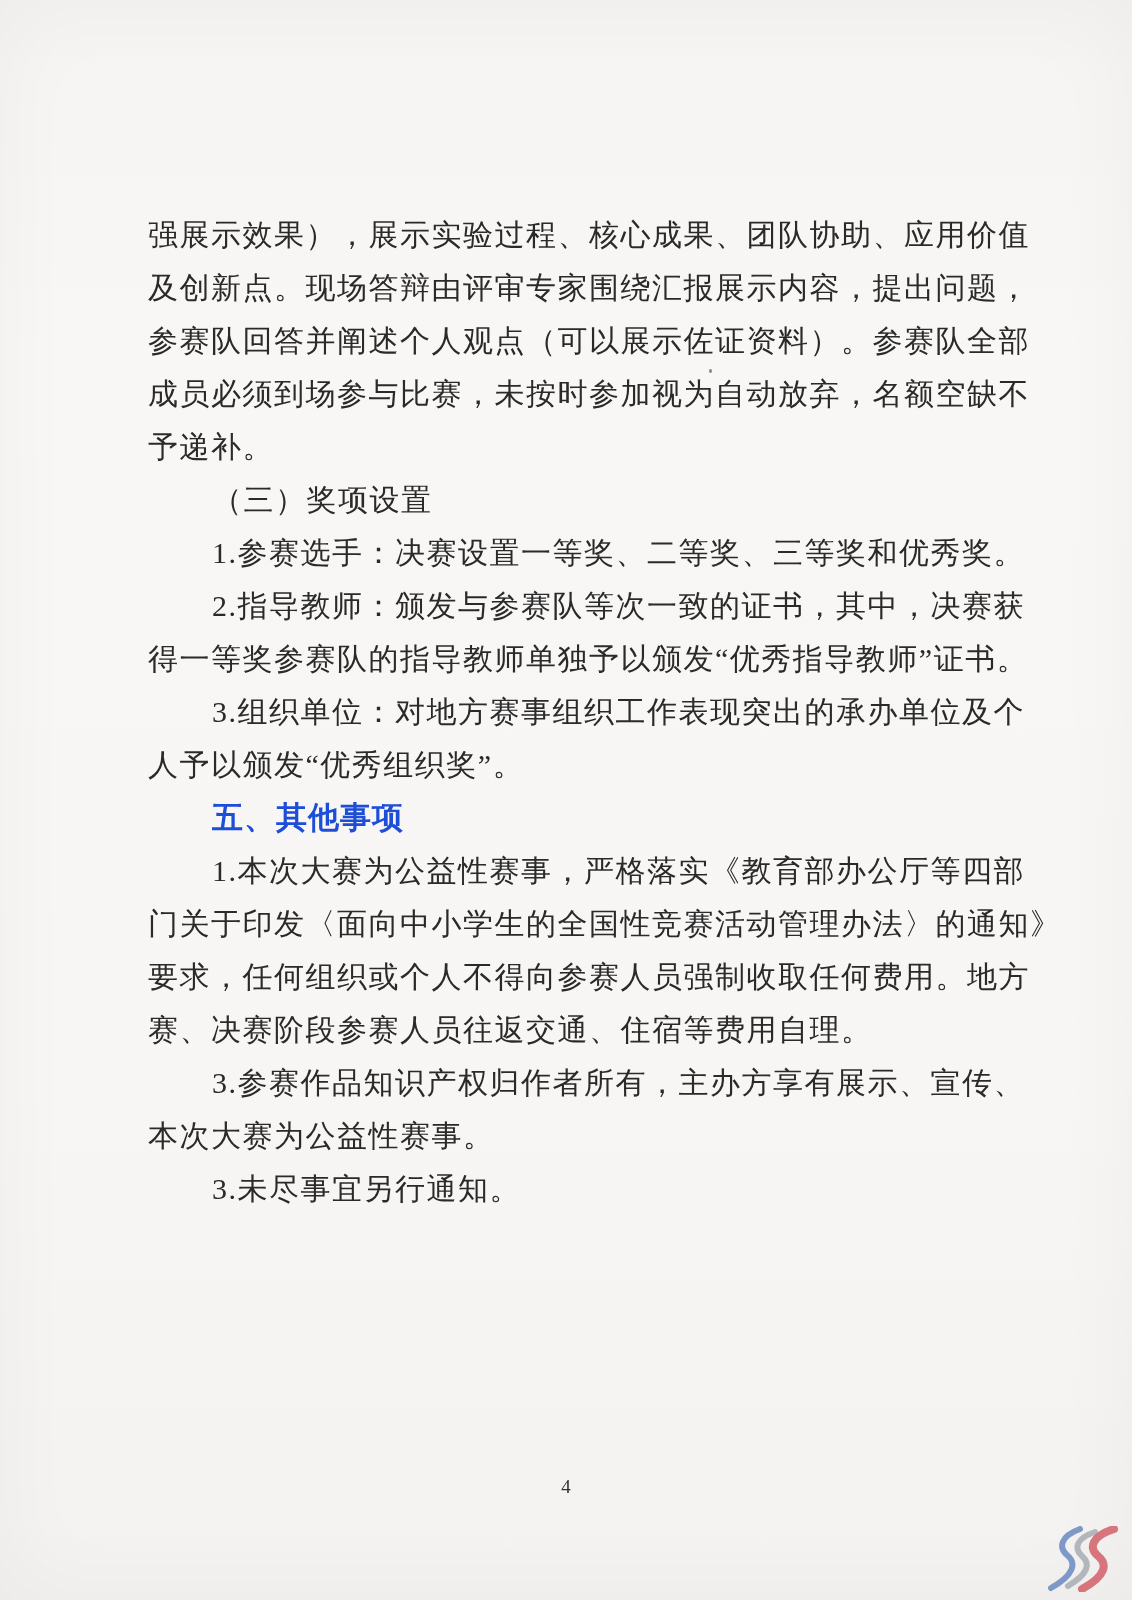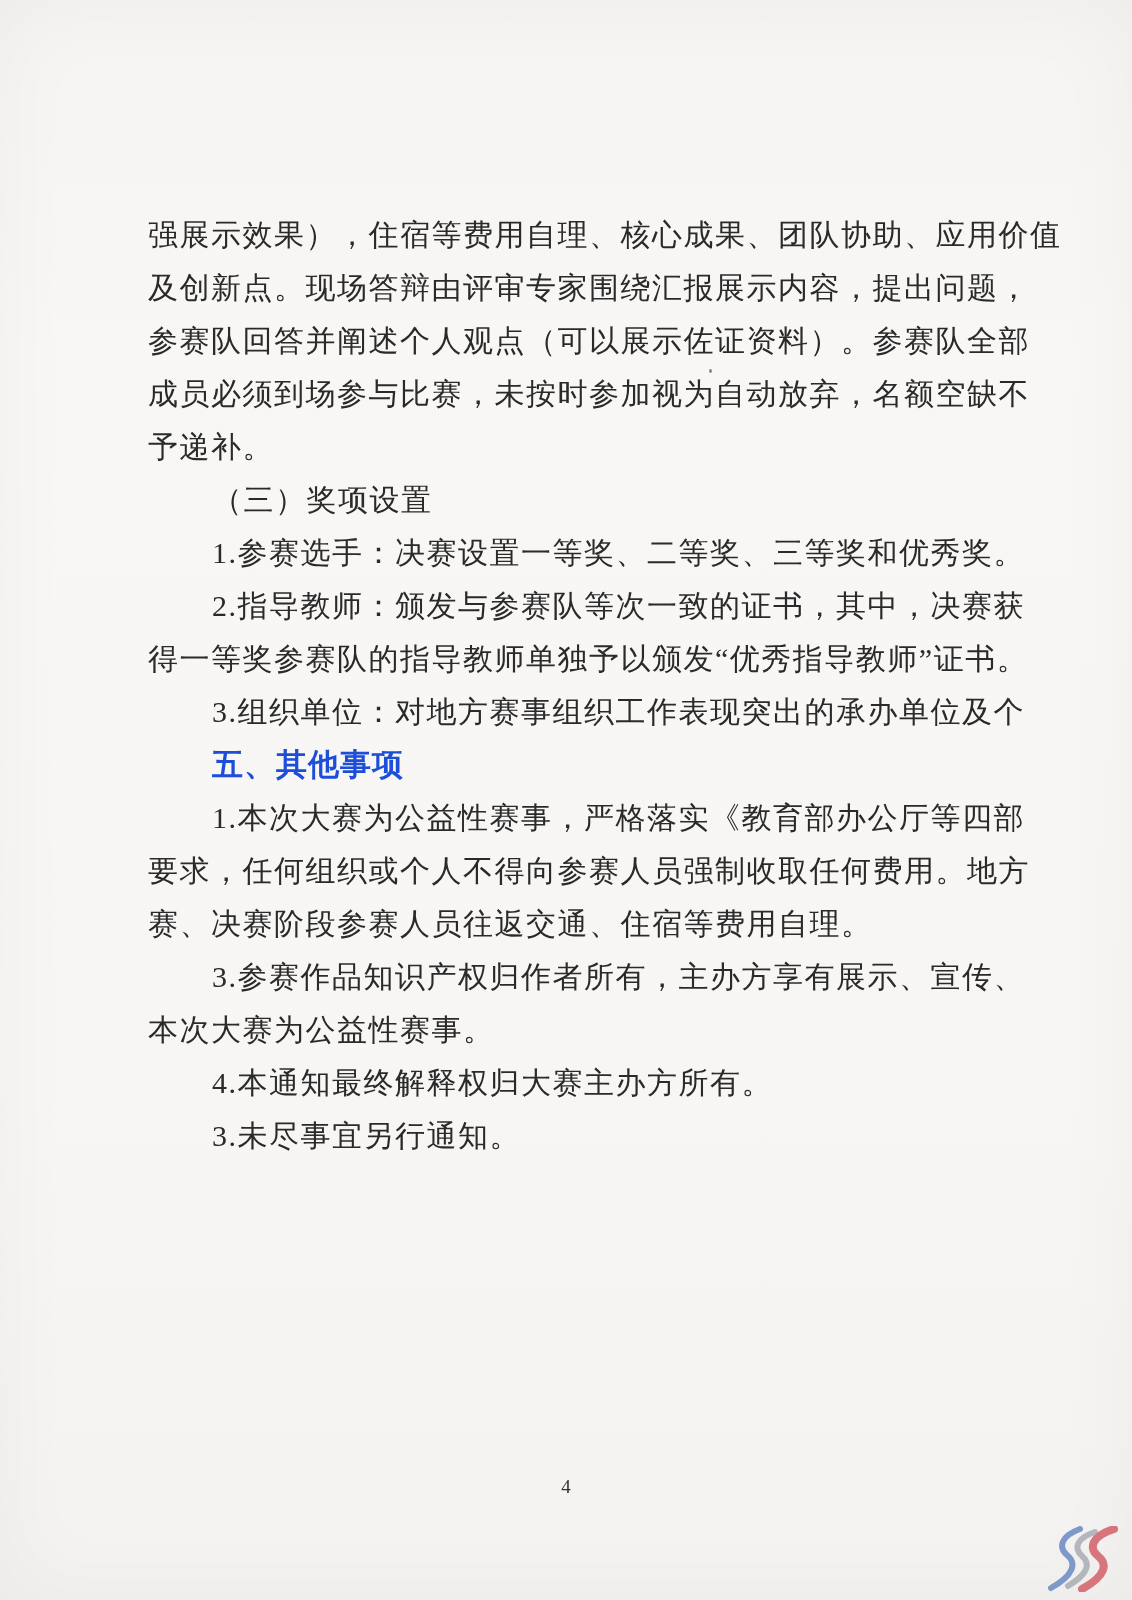--- a/index.html
+++ b/index.html
@@ -71,37 +71,38 @@
     width: 82px;
     height: 66px;
   }
 </style>
 </head>
 <body>
 
 <div class="page">
 
   <div class="text-block">
-      <div class="line">强展示效果），住宿等费用自理、核心成果、团队协助、应用价值</div>
+      <div class="line">强展示效果），展示实验过程、核心成果、团队协助、应用价值</div>
       <div class="line">及创新点。现场答辩由评审专家围绕汇报展示内容，提出问题，</div>
       <div class="line">参赛队回答并阐述个人观点（可以展示佐证资料）。参赛队全部</div>
       <div class="line">成员必须到场参与比赛，未按时参加视为自动放弃，名额空缺不</div>
       <div class="line">予递补。</div>
       <div class="line indent">（三）奖项设置</div>
       <div class="line indent">1.参赛选手：决赛设置一等奖、二等奖、三等奖和优秀奖。</div>
       <div class="line indent">2.指导教师：颁发与参赛队等次一致的证书，其中，决赛获</div>
       <div class="line">得一等奖参赛队的指导教师单独予以颁发“优秀指导教师”证书。</div>
       <div class="line indent">3.组织单位：对地方赛事组织工作表现突出的承办单位及个</div>
+      <div class="line">人予以颁发“优秀组织奖”。</div>
       <div class="line indent bold">五、其他事项</div>
       <div class="line indent">1.本次大赛为公益性赛事，严格落实《教育部办公厅等四部</div>
+      <div class="line">门关于印发〈面向中小学生的全国性竞赛活动管理办法〉的通知》</div>
       <div class="line">要求，任何组织或个人不得向参赛人员强制收取任何费用。地方</div>
       <div class="line">赛、决赛阶段参赛人员往返交通、住宿等费用自理。</div>
       <div class="line indent">3.参赛作品知识产权归作者所有，主办方享有展示、宣传、</div>
       <div class="line">本次大赛为公益性赛事。</div>
-      <div class="line indent">4.本通知最终解释权归大赛主办方所有。</div>
       <div class="line indent">3.未尽事宜另行通知。</div>
     </div>
 
   <div class="scan-dot"></div>
 
   <div class="page-number">4</div>
 
   <svg class="watermark" viewBox="0 0 82 66">
     <path d="M34,3 C15,10 12,21 21,29 C31,37 28,49 5,62" fill="none" stroke-width="6" stroke-linecap="round" stroke="#7d98c9"></path>
     <path d="M49,6 C31,12 27,22 36,30 C45,38 42,48 22,60" fill="none" stroke-width="6" stroke-linecap="round" stroke="#b3b6bc"></path>

